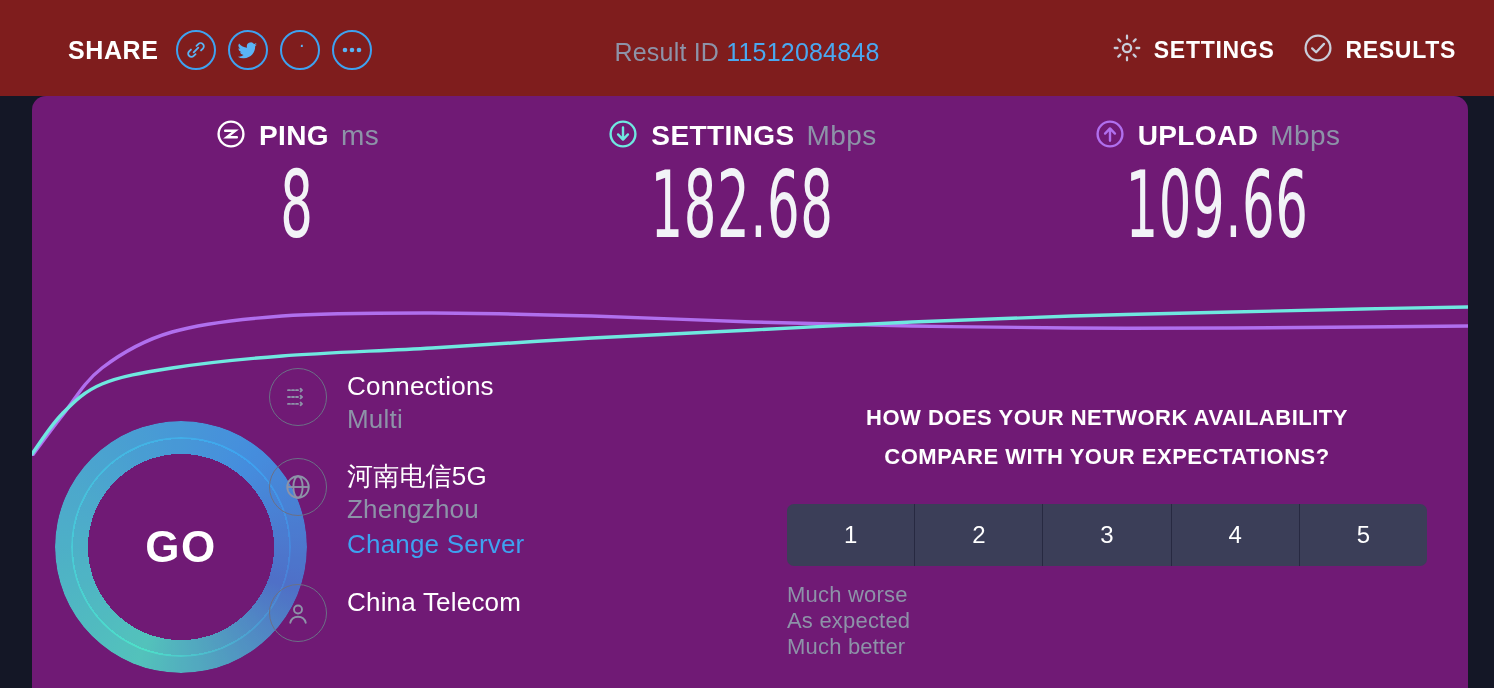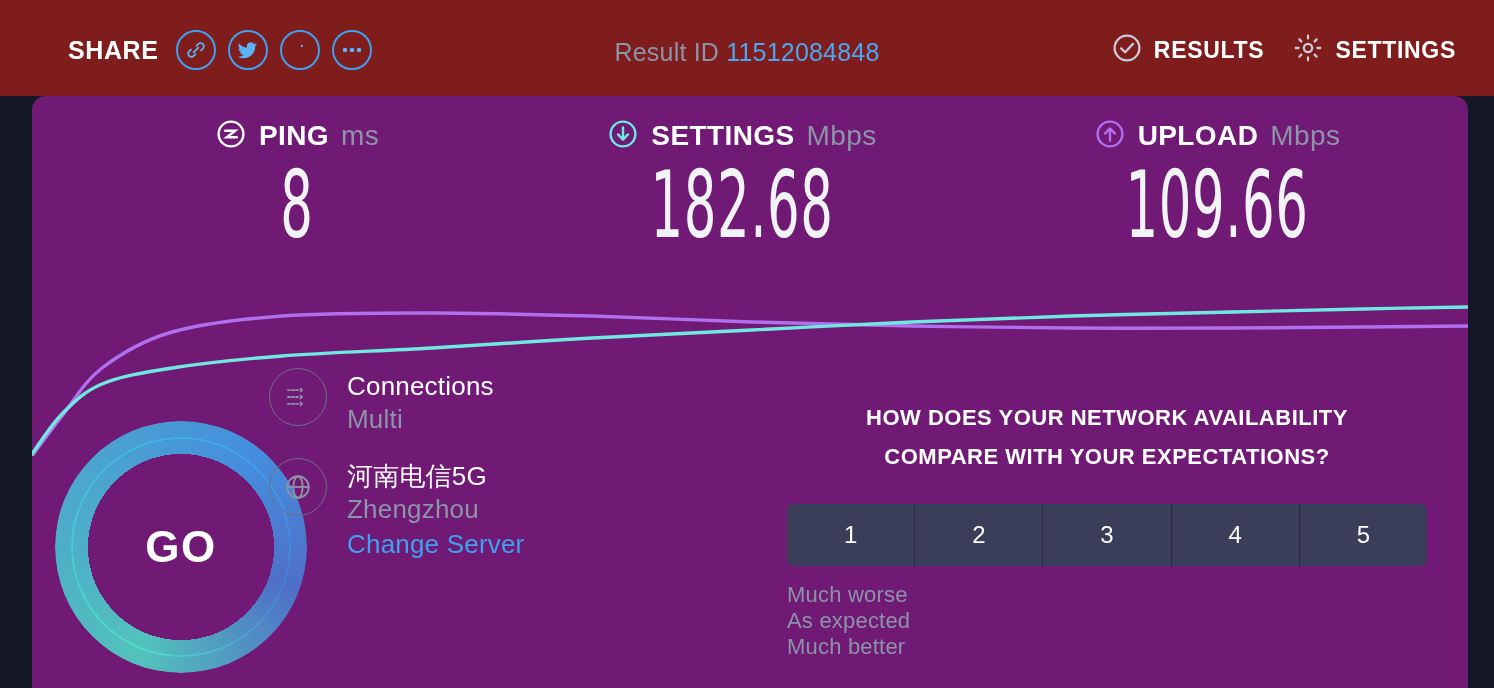--- a/index.html
+++ b/index.html
@@ -195,35 +195,35 @@
 
     <div class="result-id">
       <span class="lbl">Result ID</span>
       <span class="val">11512084848</span>
     </div>
 
     <div class="header-right">
       <div class="hdr-item">
         <span>
           <svg width="32" height="32" viewBox="0 0 24 24" fill="none" stroke="#c9cdda" stroke-width="1.7">
-            <circle cx="12" cy="12" r="9.3"></circle>
-            <path d="M7.6 12.3 L10.6 15.2 L16.5 8.9" stroke-linecap="round" stroke-linejoin="round"></path>
+            <circle cx="12" cy="12" r="3.1"></circle>
+            <path d="M12 2.8v2.1M12 19.1v2.1M21.2 12h-2.1M4.9 12H2.8M18.5 5.5l-1.5 1.5M7 17l-1.5 1.5M18.5 18.5 17 17M7 7 5.5 5.5" stroke-linecap="round"></path>
           </svg>
         </span>
-        <span class="txt">RESULTS</span>
+        <span class="txt">SETTINGS</span>
       </div>
 
       <div class="hdr-item">
         <span>
           <svg width="32" height="32" viewBox="0 0 24 24" fill="none" stroke="#c9cdda" stroke-width="1.7">
-            <circle cx="12" cy="12" r="3.1"></circle>
-            <path d="M12 2.8v2.1M12 19.1v2.1M21.2 12h-2.1M4.9 12H2.8M18.5 5.5l-1.5 1.5M7 17l-1.5 1.5M18.5 18.5 17 17M7 7 5.5 5.5" stroke-linecap="round"></path>
+            <circle cx="12" cy="12" r="9.3"></circle>
+            <path d="M7.6 12.3 L10.6 15.2 L16.5 8.9" stroke-linecap="round" stroke-linejoin="round"></path>
           </svg>
         </span>
-        <span class="txt">SETTINGS</span>
+        <span class="txt">RESULTS</span>
       </div>
     </div>
   </div>
 
   <div class="panel">
 
     <div class="metrics">
 
       <div class="metric" id="metric-ping">
         <div class="head">
@@ -305,20 +305,31 @@
             <path d="M3.4 12 h17.2"></path>
           </svg>
         </div>
         <div class="info-body">
           <div class="info-primary">河南电信5G</div>
           <div class="info-secondary">Zhengzhou</div>
           <div class="info-link">Change Server</div>
         </div>
       </div>
 
+      <div class="info-row">
+        <div class="info-icon">
+          <svg width="30" height="30" viewBox="0 0 24 24" fill="none" stroke="#8d93a8" stroke-width="1.5" stroke-linecap="round">
+            <circle cx="12" cy="9.2" r="3.2"></circle>
+            <path d="M5.8 19.8 a6.4 6.4 0 0 1 12.4 0"></path>
+          </svg>
+        </div>
+        <div class="info-body">
+          <div class="info-primary">China Telecom</div>
+        </div>
+      </div>
     </div>
 
     <div class="survey">
       <div class="survey-title">
         <div>HOW DOES YOUR NETWORK AVAILABILITY</div>
         <div>COMPARE WITH YOUR EXPECTATIONS?</div>
       </div>
 
       <div class="rating">
         <div class="rating-btn">1</div>

